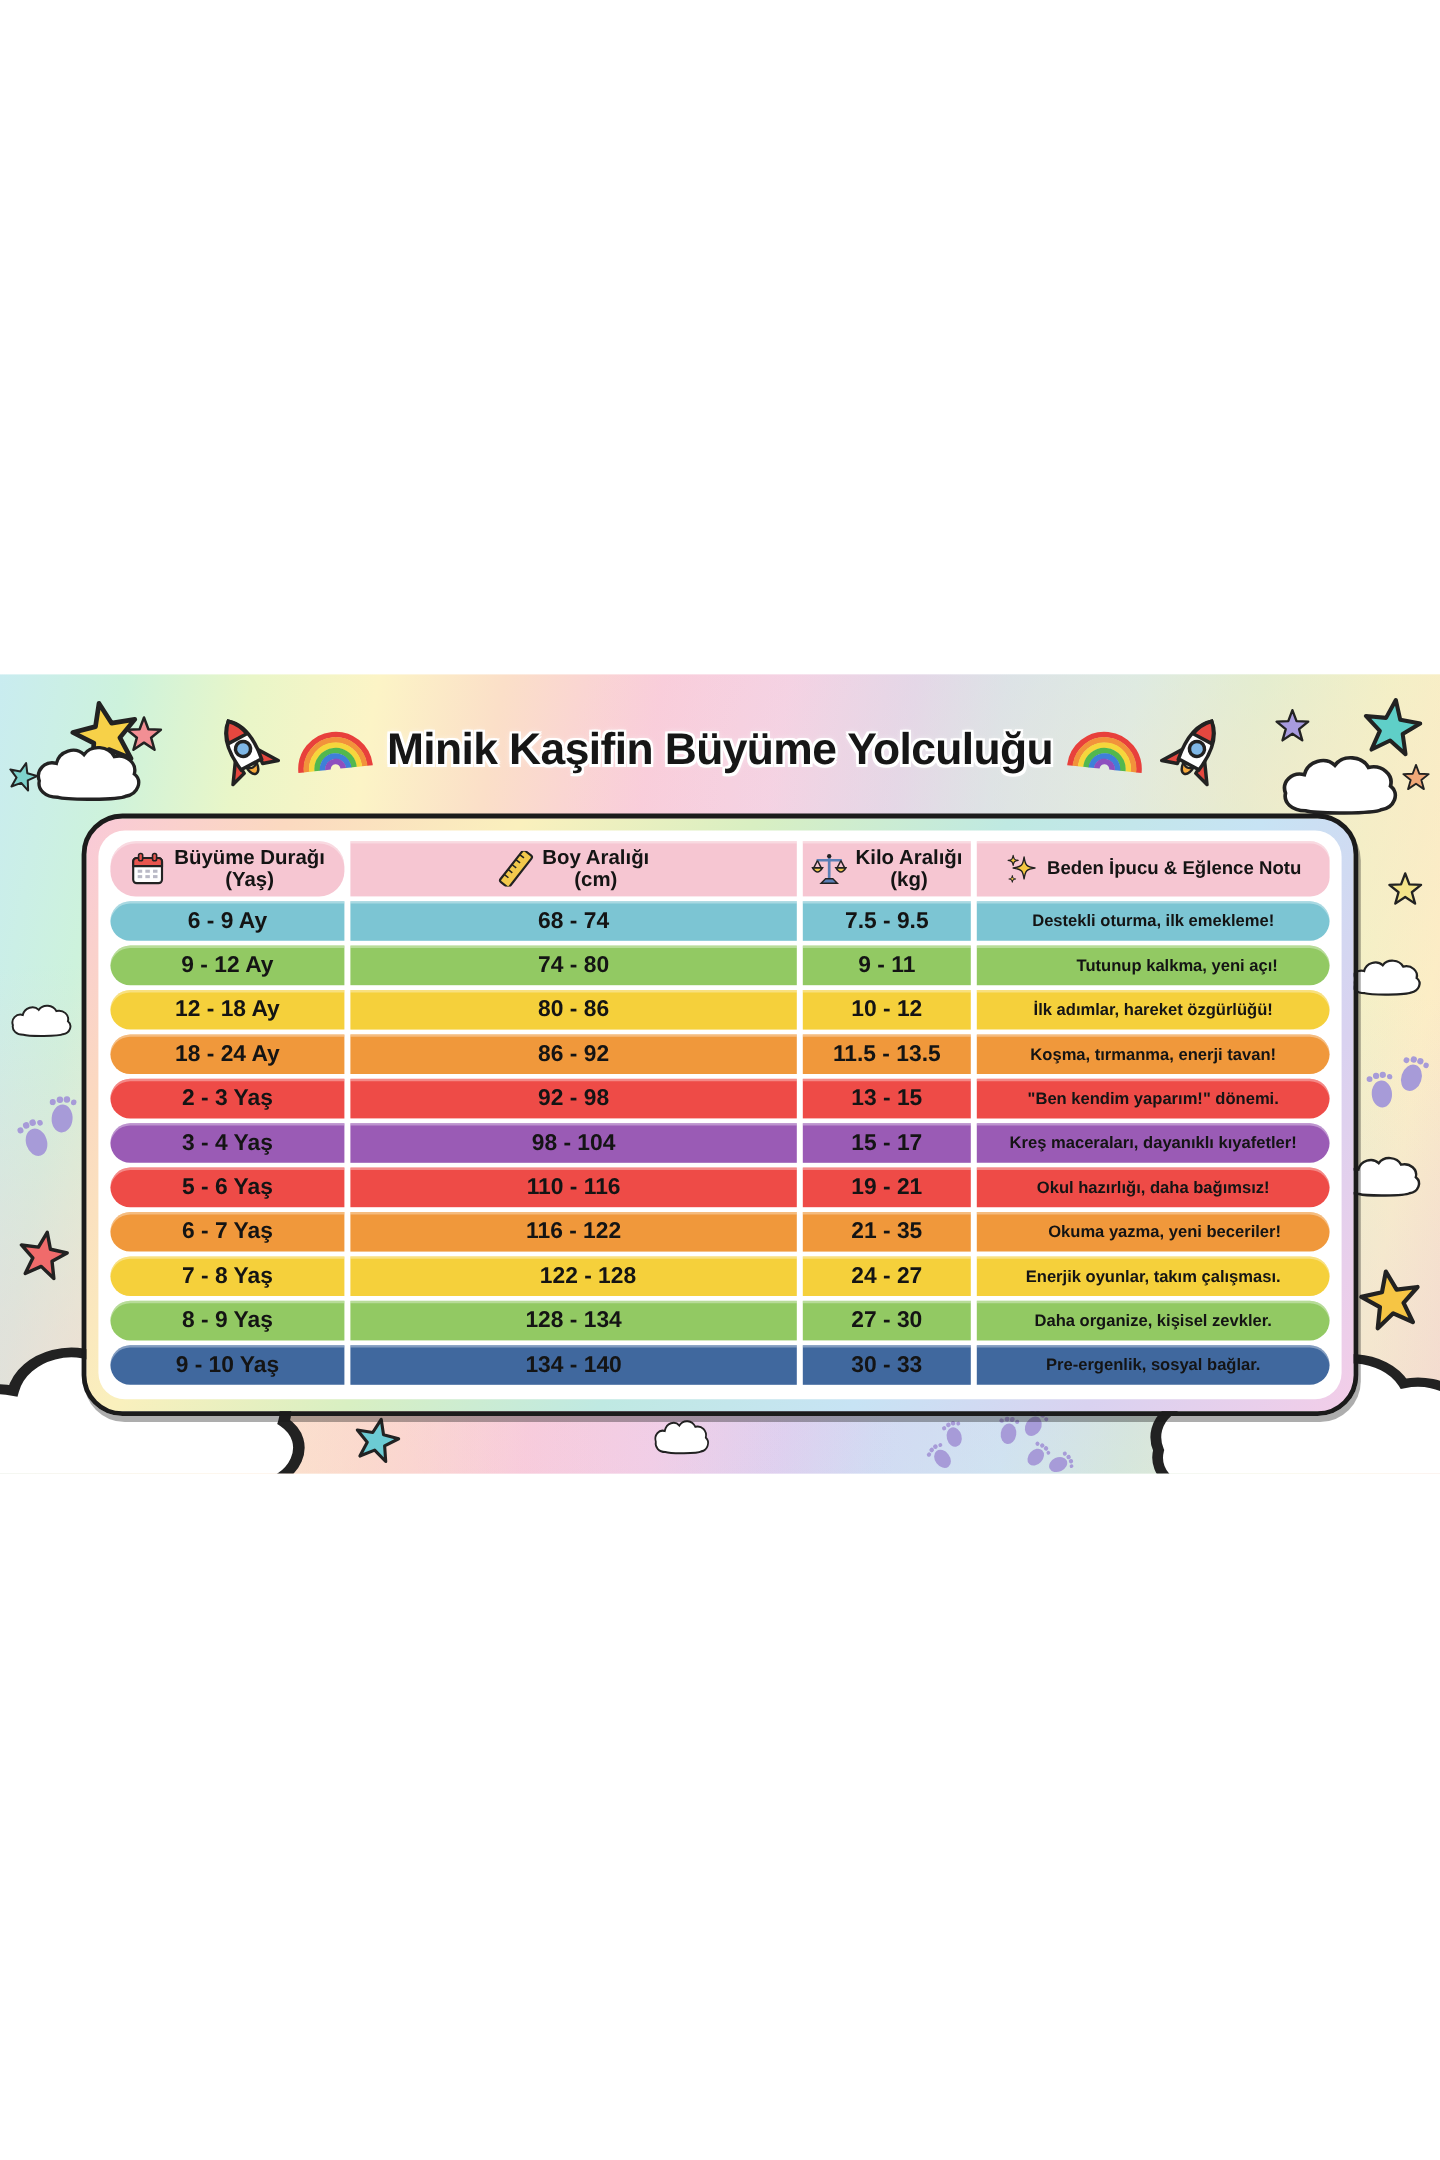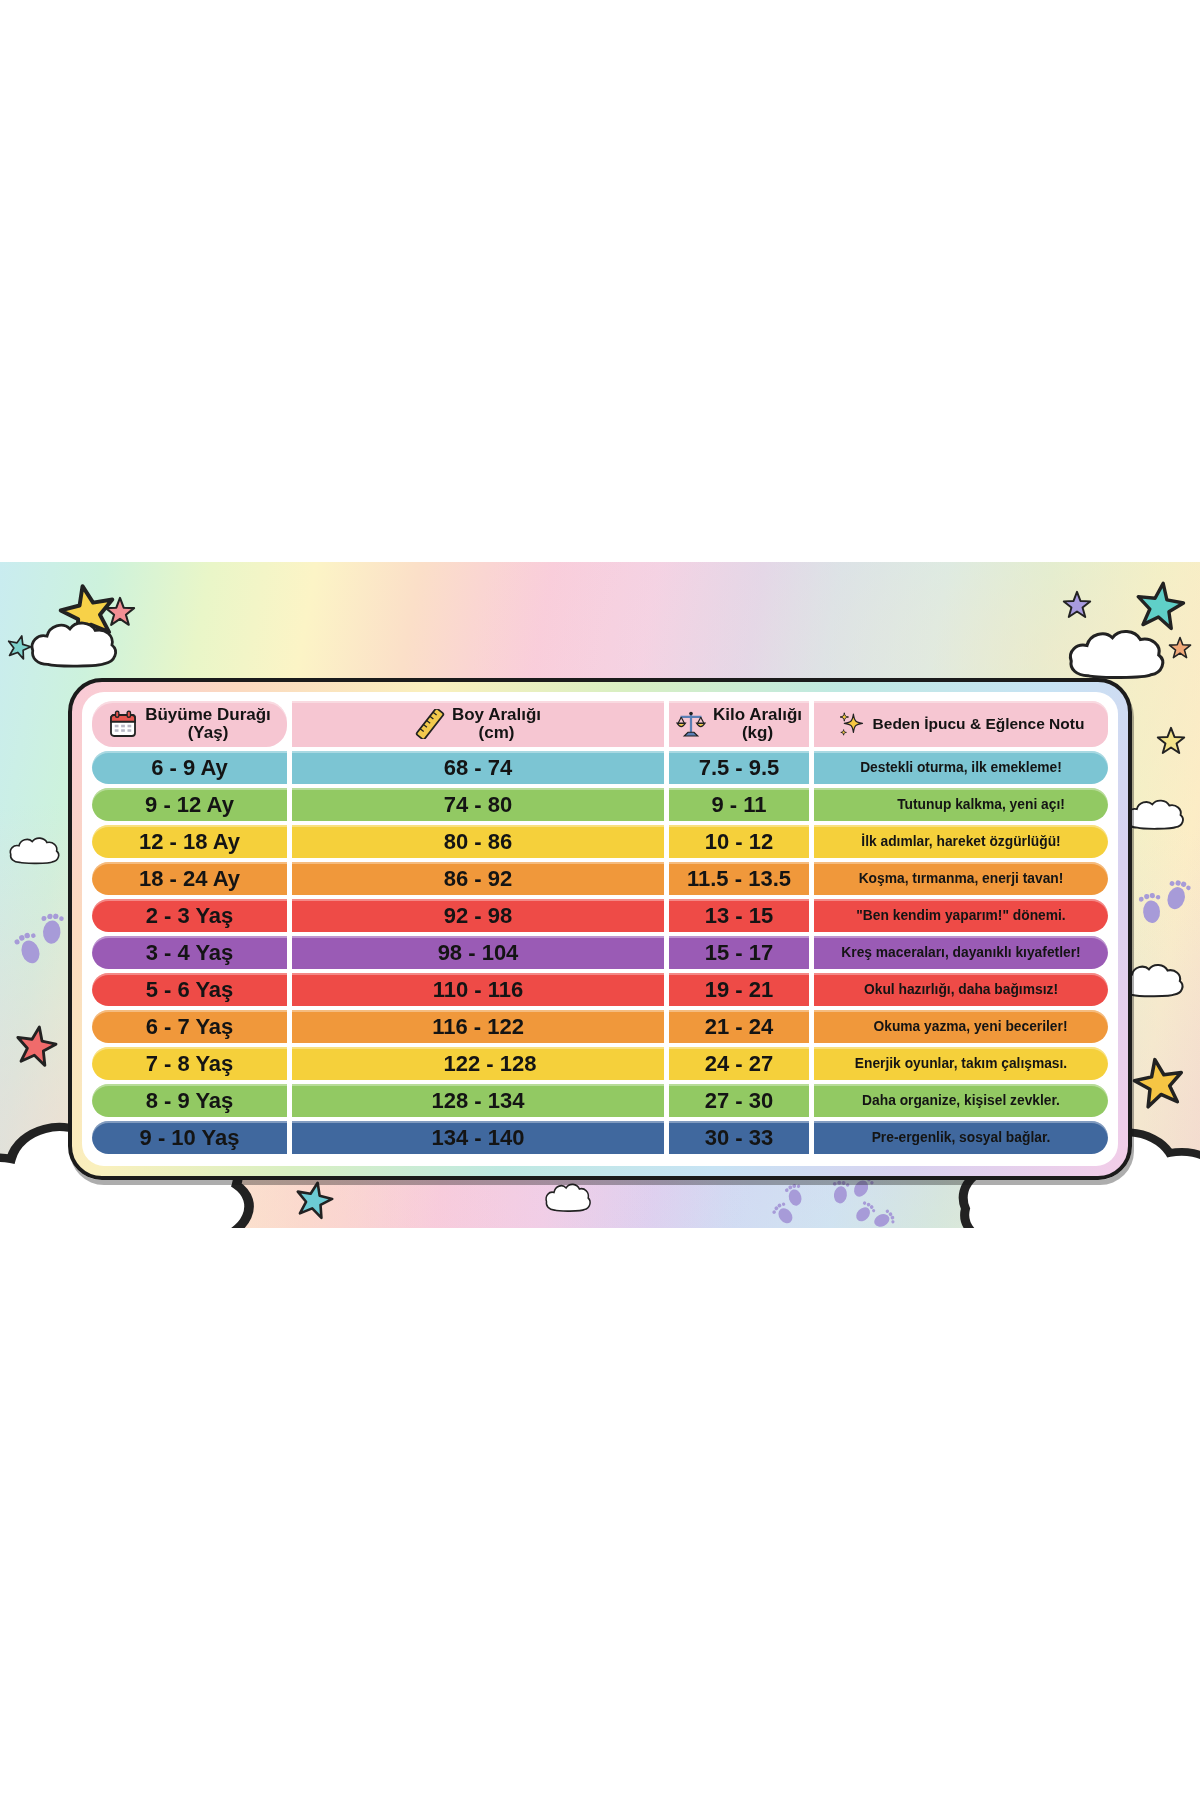--- a/index.html
+++ b/index.html
@@ -20,21 +20,21 @@
     box-shadow:2px 5px 0 rgba(20,20,20,.35);}
   .inner{background:#fff;border-radius:22px;height:100%;box-sizing:border-box;padding:9px 10px;display:flex;flex-direction:column;gap:4px;}
   .thead,.trow{display:grid;grid-template-columns:195px 372px 140px 1fr;gap:5px;}
   .thead{height:46px;}
   .trow{height:33px;}
   .cell{display:flex;align-items:center;justify-content:center;font-weight:bold;color:#141414;
     box-shadow:inset 0 2px 0 rgba(255,255,255,.35);}
   .thead .cell{font-size:17px;line-height:1.05;gap:7px;}
   .thead .cell:first-child{border-radius:16px 0 0 16px;}
   .thead .cell:last-child{border-radius:0 16px 16px 0;}
-  .trow .cell{font-size:22px;}
+  .trow .cell{font-size:19px;}
   .trow .cell:first-child{border-radius:17px 0 0 17px;}
   .trow .cell:last-child{border-radius:0 17px 17px 0;font-size:13.8px;}
   .hlines{display:flex;flex-direction:column;text-align:center;}
   .h4text{font-size:15.5px;}
   svg{display:block;}
 </style>
 </head>
 <body>
 
 <svg width="0" height="0" style="position:absolute" aria-hidden="true">
@@ -197,20 +197,35 @@
   <svg class="deco" style="left:768px;top:622px;width:44px;height:44px;color:#A79BD8;transform:rotate(-25deg)">
       <use href="#feet"></use>
     </svg>
   <svg class="deco" style="left:828px;top:606px;width:46px;height:46px;color:#A79BD8;transform:rotate(20deg)">
       <use href="#feet"></use>
     </svg>
   <svg class="deco" style="left:852px;top:634px;width:42px;height:42px;color:#A79BD8;transform:rotate(55deg)">
       <use href="#feet"></use>
     </svg>
 
+  <div class="title-row">
+    <svg style="width:62px;height:62px;transform:rotate(-28deg)">
+        <use href="#rocket"></use>
+      </svg>
+    <svg style="width:64px;height:40px;transform:rotate(-6deg)">
+        <use href="#rainbow"></use>
+      </svg>
+    <div class="title-text">Minik Kaşifin Büyüme Yolculuğu</div>
+    <svg style="width:64px;height:40px;transform:rotate(6deg)">
+        <use href="#rainbow"></use>
+      </svg>
+    <svg style="width:62px;height:62px;transform:scaleX(-1) rotate(-28deg)">
+        <use href="#rocket"></use>
+      </svg>
+  </div>
 
   <div class="frame">
     <div class="inner">
       <div class="thead">
         <div class="cell" style="background: rgb(246, 198, 210); border-radius: 21px;">
           <svg style="width:30px;height:30px">
               <use href="#calendar"></use>
             </svg>
           <div class="hlines">
             <span>Büyüme Durağı</span>
@@ -281,21 +296,21 @@
           </div>
           <div class="trow">
             <div class="cell c1" style="background: rgb(238, 75, 71);">5 - 6 Yaş</div>
             <div class="cell c2" style="background: rgb(238, 75, 71);">110 - 116</div>
             <div class="cell c3" style="background: rgb(238, 75, 71);">19 - 21</div>
             <div class="cell c4" style="background: rgb(238, 75, 71);">Okul hazırlığı, daha bağımsız!</div>
           </div>
           <div class="trow">
             <div class="cell c1" style="background: rgb(240, 152, 59);">6 - 7 Yaş</div>
             <div class="cell c2" style="background: rgb(240, 152, 59);">116 - 122</div>
-            <div class="cell c3" style="background: rgb(240, 152, 59);">21 - 24</div>
+            <div class="cell c3" style="background: rgb(240, 152, 59);">21 - 35</div>
             <div class="cell c4" style="background: rgb(240, 152, 59); padding-left: 19px;">Okuma yazma, yeni beceriler!</div>
           </div>
           <div class="trow">
             <div class="cell c1" style="background: rgb(245, 208, 59);">7 - 8 Yaş</div>
             <div class="cell c2" style="background: rgb(245, 208, 59); padding-left: 24px;">122 - 128</div>
             <div class="cell c3" style="background: rgb(245, 208, 59);">24 - 27</div>
             <div class="cell c4" style="background: rgb(245, 208, 59);">Enerjik oyunlar, takım çalışması.</div>
           </div>
           <div class="trow">
             <div class="cell c1" style="background: rgb(146, 201, 99);">8 - 9 Yaş</div>

